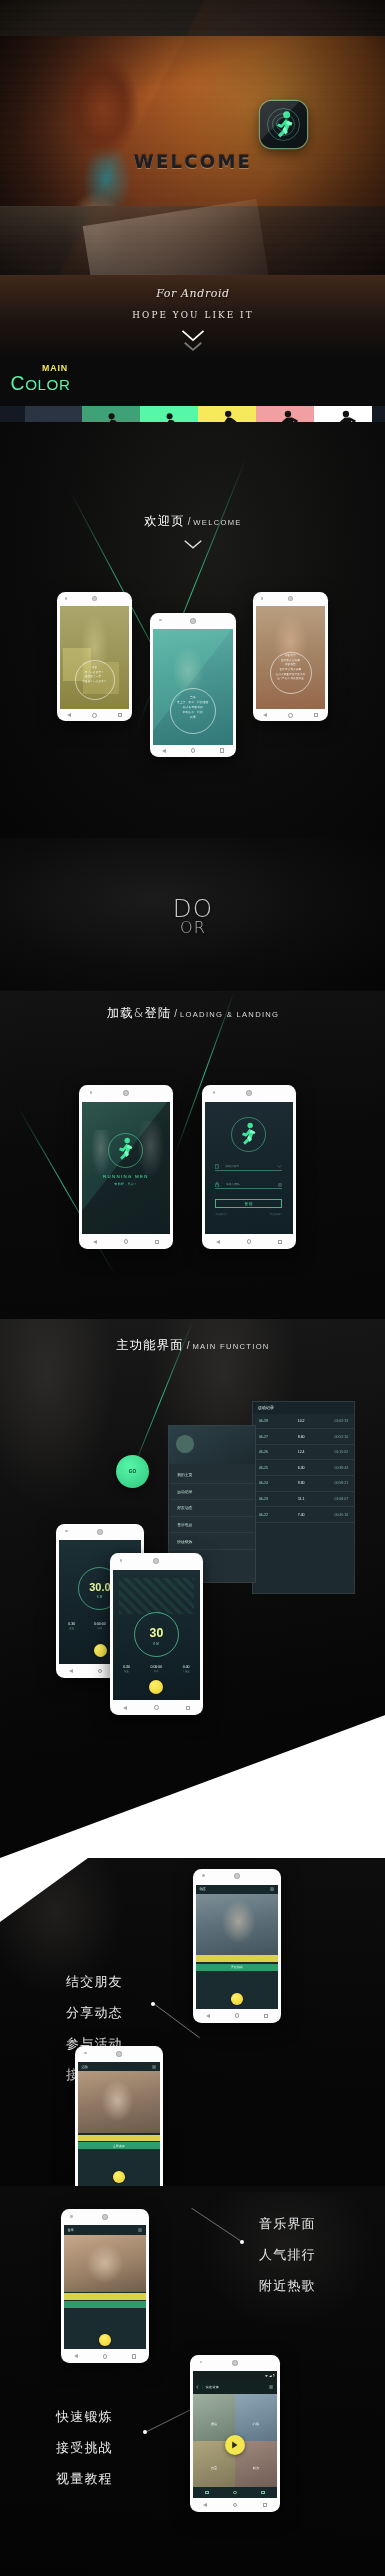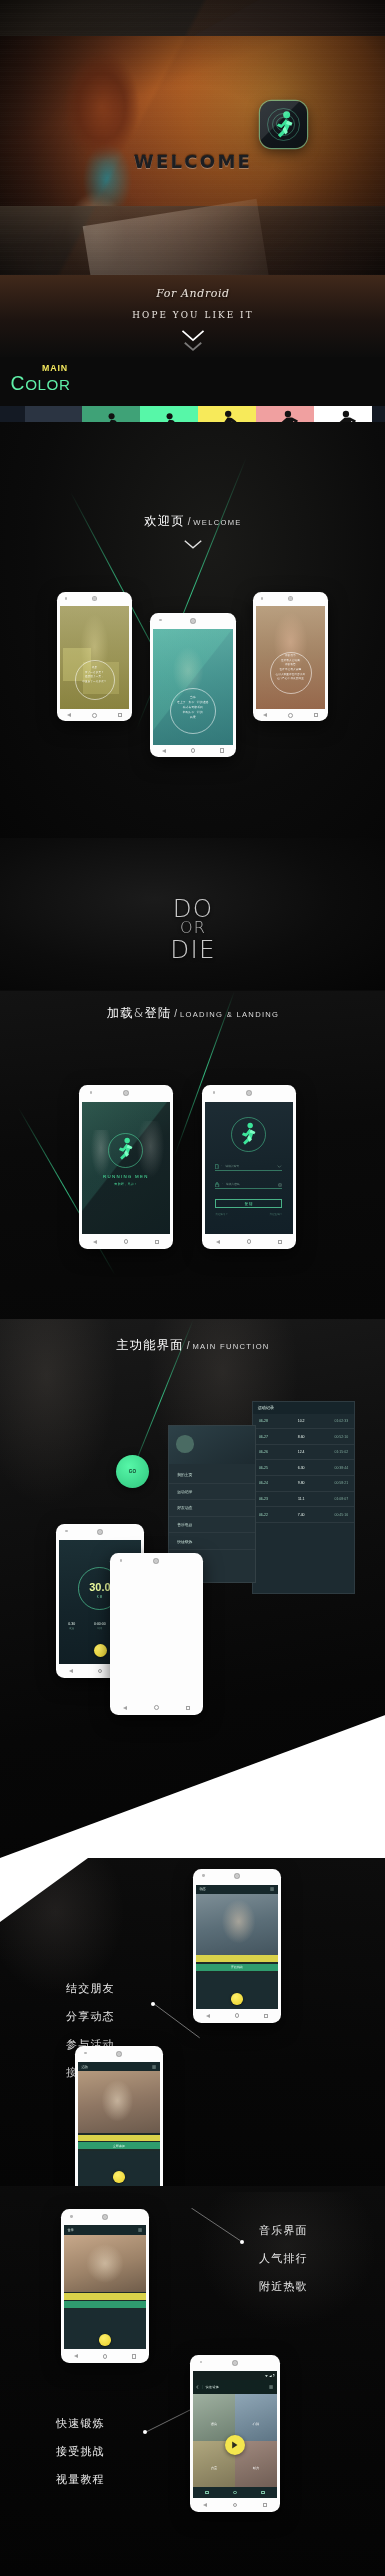--- a/index.html
+++ b/index.html
@@ -113,22 +113,22 @@
   #doordie { top:838px; height:152px; background:#070707; }
   #doordie .bg { position:absolute; inset:0;
     background:radial-gradient(ellipse at 40% 40%, #1b1b1b 0%, #0c0c0c 55%, #050505 100%); }
   .dod { position:absolute; left:0; right:0; text-align:center; font-weight:300;
     color:#c9c9c9; font-family:"DejaVu Sans",sans-serif; text-shadow:0 1.2px 3.5px rgba(0,0,0,.8); }
   .dod.big { font-size:24.6px; letter-spacing:1.2px; }
   .dod.sml { font-size:16px; letter-spacing:1.2px; color:#b3b3b3; }
 
   
   .feat { position:absolute; }
-  .feat li { list-style:none; font-size:11px; color:#eaeaea; letter-spacing:1.2px;
-    margin-bottom:13px; font-family:"DejaVu Sans",sans-serif; white-space:nowrap;margin-top:8px; }
+  .feat li { list-style:none; font-size:13px; color:#eaeaea; letter-spacing:1.2px;
+    margin-bottom:13px; font-family:"DejaVu Sans",sans-serif; white-space:nowrap; }
   .bdot { position:absolute; width:4.1px; height:4.1px; background:#fff; border-radius:50%; }
 
   
   .stbar { position:absolute; left:0; top:0; width:100%; height:7%;
     background:rgba(0,0,0,.28); display:flex; align-items:center; justify-content:flex-end;
     padding-right:1.8px; gap:1.2px; }
   .appbar { position:absolute; left:0; width:100%; display:flex; align-items:center;
     background:rgba(16,34,31,.92); }
   .appbar .ttl { font-size:2.9px; color:#eafaf2; letter-spacing:0.4px; }
   .ybtn { position:absolute; border-radius:50%;
@@ -306,21 +306,20 @@
         <i class="nb-home"></i>
         <i class="nb-rec"></i>
       </div>
     </div>
   </div>
 
   <div class="sec" id="doordie">
     <div class="bg"></div>
     <div class="dod big" style="top:56px">DO</div>
     <div class="dod sml" style="top:80px">OR</div>
-    <div class="dod big" style="top:97px">DIE</div>
   </div>
 
   <div class="sec" id="loading" style="top:991px;height:328px;background:#090909">
     <div style="position:absolute;inset:0;background:linear-gradient(175deg,#131313 0%,#0a0a0a 45%,#070707 100%)"></div>
     <div class="greenline" style="left:234px;top:0px;height:176px;transform:rotate(20deg);transform-origin:top left"></div>
     <div class="greenline" style="left:17.6px;top:117px;height:193px;transform:rotate(-30deg);transform-origin:top left"></div>
 
     <div class="sec-head" style="top:14px">
       <span class="cn">加载&amp;登陆</span><span class="sl">/</span><span class="en">LOADING &amp; LANDING</span>
     </div>
@@ -504,20 +503,42 @@
         <i class="nb-back"></i>
         <i class="nb-home"></i>
         <i class="nb-rec"></i>
       </div>
     </div>
 
     <div class="phone" style="left:110px;top:234px;width:93px;height:162px;z-index:7">
       <div class="top"></div>
       <div class="cam" style="left:10px;top:6.4px;width:2.3px;height:2.3px"></div>
       <div class="spk" style="left:43px;top:5.3px;width:5.9px;height:5.9px"></div>
+      <div class="screen" style="left:2.9px;top:17px;width:87px;height:130px;background:#15252a">
+        <div style="position:absolute;inset:0;background:linear-gradient(175deg,#1b2f34 0%,#132329 60%,#0f1d23 100%)"></div>
+        <div style="position:absolute;left:5.9px;top:8.2px;width:75px;height:36px;background:repeating-linear-gradient(45deg,rgba(80,180,140,.10) 0 3.5px,rgba(0,0,0,0) 3.5px 7px)"></div>
+        <div class="circ" style="left:21px;top:42px;width:45px;height:45px;border:1.2px solid rgba(90,230,170,.65)"></div>
+        <div style="position:absolute;left:0;right:0;top:56px;text-align:center;color:#f2ff9a;font-size:12.3px;font-weight:bold">30</div>
+        <div style="position:absolute;left:0;right:0;top:72px;text-align:center;color:#7fd9b0;font-size:2.9px;letter-spacing:0.9px">KM</div>
+        <div style="position:absolute;left:0;right:0;top:95px;display:flex;justify-content:space-around">
+          <div style="text-align:center">
+              <div style="color:#eafaf2;font-size:3.5px">0.30</div>
+              <div style="color:#6c9b8c;font-size:2.3px;margin-top:1.2px">配速</div>
+            </div>
+          <div style="text-align:center">
+              <div style="color:#eafaf2;font-size:3.5px">0:00:00</div>
+              <div style="color:#6c9b8c;font-size:2.3px;margin-top:1.2px">时间</div>
+            </div>
+          <div style="text-align:center">
+              <div style="color:#eafaf2;font-size:3.5px">0.00</div>
+              <div style="color:#6c9b8c;font-size:2.3px;margin-top:1.2px">卡路里</div>
+            </div>
+        </div>
+        <div class="ybtn" style="left:36px;bottom:5.9px;width:14px;height:14px"></div>
+      </div>
       <div class="navbar">
         <i class="nb-back"></i>
         <i class="nb-home"></i>
         <i class="nb-rec"></i>
       </div>
     </div>
   </div>
 
   <div class="sec" id="social" style="top:1858px;height:328px;background:#070707">
     <div style="position:absolute;inset:0;background:linear-gradient(185deg,#0d0d0d 0%,#070707 60%,#050505 100%)"></div>

